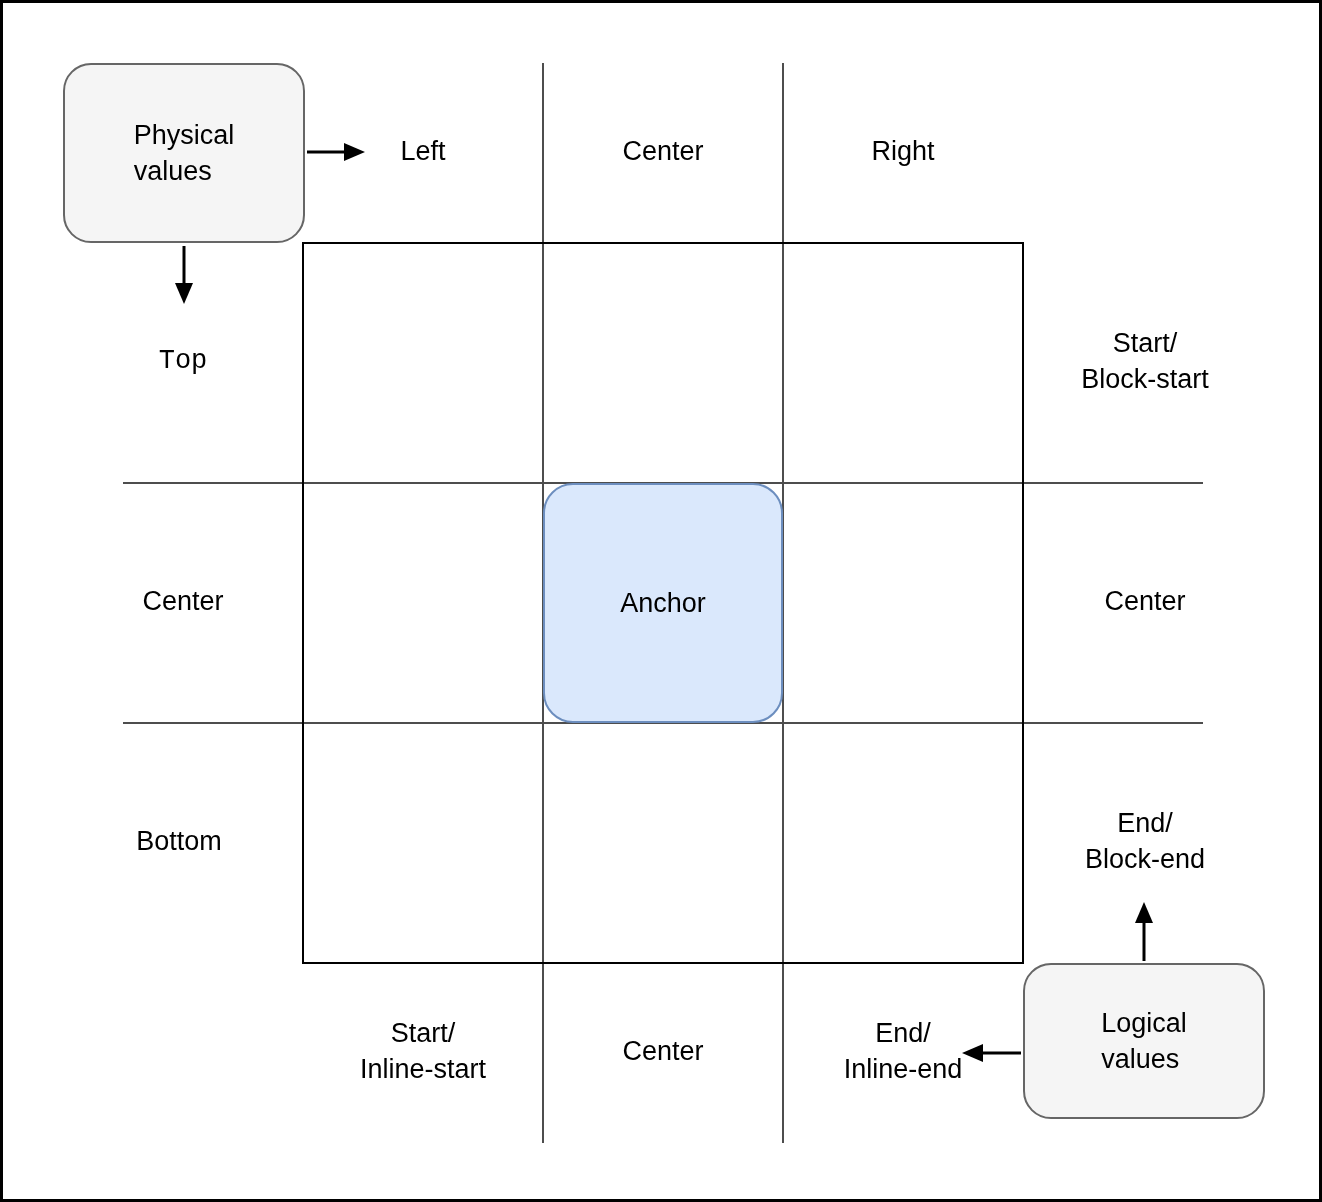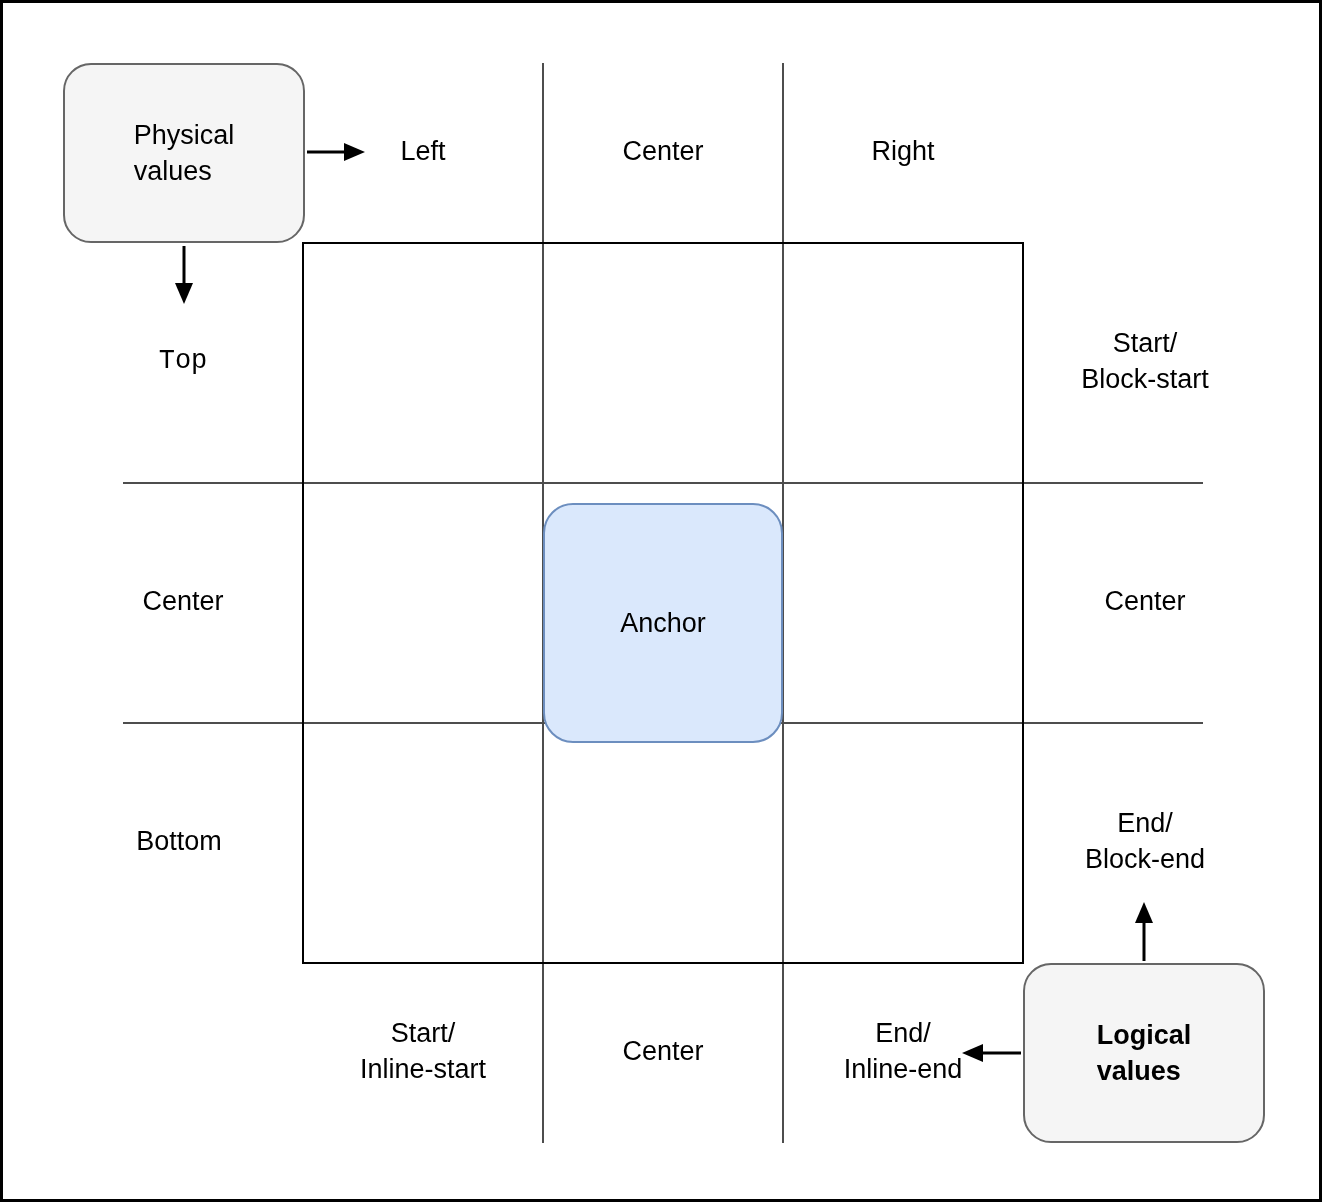--- a/index.html
+++ b/index.html
@@ -39,24 +39,23 @@
   }
   .node-gray{
     background:var(--values-box-fill);
     border:2px solid var(--values-box-border);
     border-radius:28px;
   }
   .node-anchor{
     background:var(--anchor-fill);
     border:2px solid var(--anchor-border);
     border-radius:30px;
-    margin-top:20px;
   }
   #physical-box{left:60px;top:60px;width:242px;height:180px;}
-  #logical-box{left:1020px;top:960px;width:242px;height:180px;font-weight:bold;}
+  #logical-box{left:1020px;top:960px;width:242px;height:156px;}
   #anchor-box{left:540px;top:480px;width:240px;height:240px;}
   .lbl{
     position:absolute;
     transform:translate(-50%,-50%);
     text-align:center;white-space:pre-line;
     font-size:27px;line-height:36px;
   }
   #lbl-left{left:420px;top:148px;}
   #lbl-top-center{left:660px;top:148px;}
   #lbl-right{left:900px;top:148px;}

